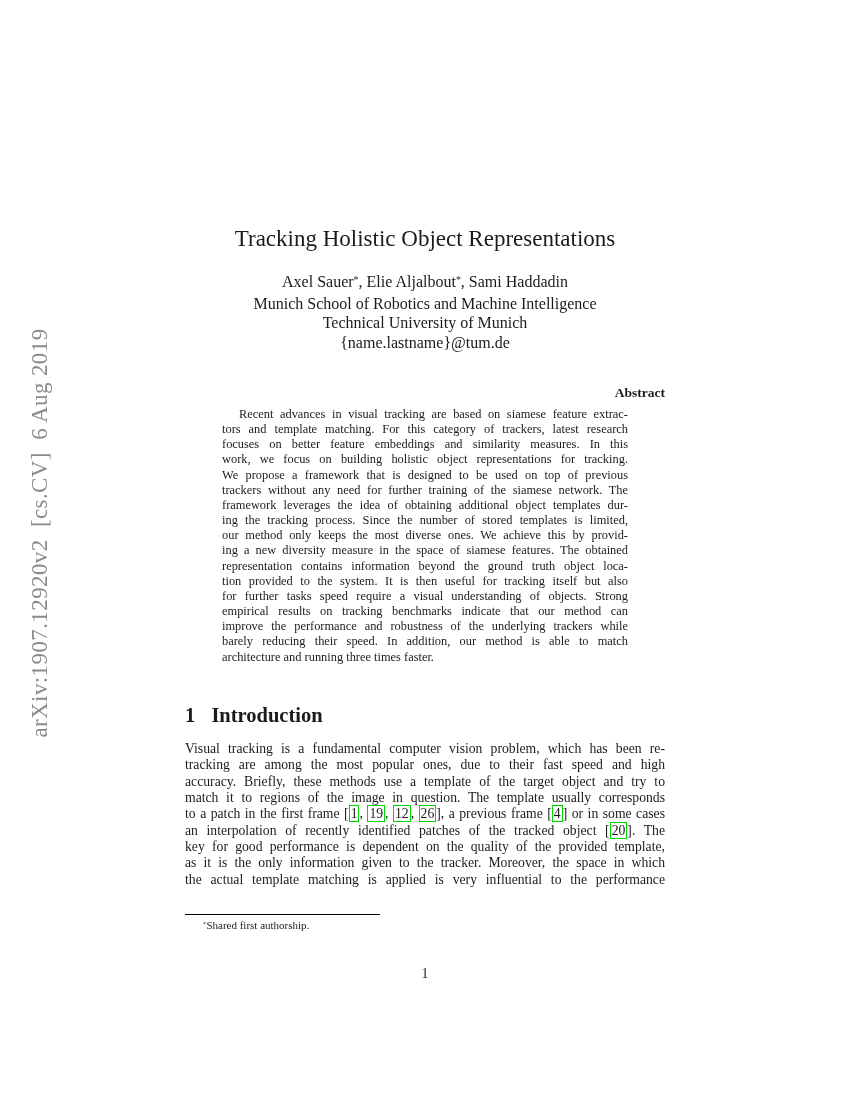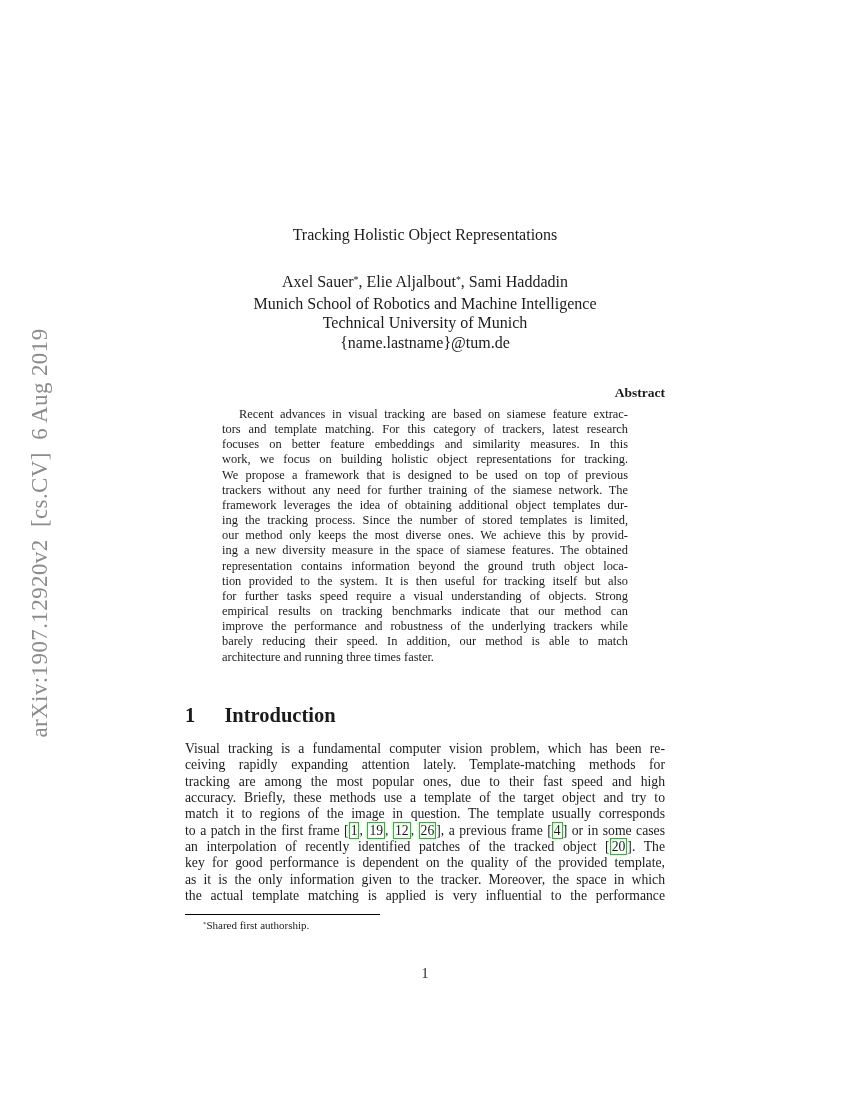--- a/index.html
+++ b/index.html
@@ -35,21 +35,21 @@
     width: 480px;
     height: 1100px;
   }
   .title {
     position: absolute;
     top: 226px;
     left: 0;
     width: 100%;
     margin: 0;
     text-align: center;
-    font-size: 16px;
+    font-size: 23px;
     font-weight: normal;
   }
   .author-block {
     position: absolute;
     top: 272px;
     left: 0;
     width: 100%;
     text-align: center;
     font-size: 16px;
     line-height: 19.7px;
@@ -81,21 +81,21 @@
   .tline.findent { text-indent: 17px; }
   .section-heading {
     position: absolute;
     top: 704px;
     left: 0;
     margin: 0;
     font-size: 20.5px;
     font-weight: bold;
   }
   .sec-num { display: inline-block; }
-  .sec-title { display: inline-block; margin-left: 24px; }
+  .sec-title { display: inline-block; margin-left: 11px; }
   .intro-body {
     position: absolute;
     top: 741px;
     left: 0;
     width: 480px;
     font-size: 13.7px;
     line-height: 16.35px;
   }
   .cite {
     border: 1.2px solid var(--cite-green);
@@ -165,21 +165,20 @@
         <div class="tline endline">architecture and running three times faster.</div>
       </div>
 
     <h2 class="section-heading">
       <span class="sec-num">1</span>
       <span class="sec-title">Introduction</span>
     </h2>
 
     <div class="intro-body">
         <div class="tline">Visual tracking is a fundamental computer vision problem, which has been re-</div>
-        <div class="tline">ceiving rapidly expanding attention lately. Template-matching methods for</div>
         <div class="tline">tracking are among the most popular ones, due to their fast speed and high</div>
         <div class="tline">accuracy. Briefly, these methods use a template of the target object and try to</div>
         <div class="tline">match it to regions of the image in question. The template usually corresponds</div>
         <div class="tline">to a patch in the first frame [<span class="cite">1</span>, <span class="cite">19</span>, <span class="cite">12</span>, <span class="cite">26</span>], a previous frame [<span class="cite">4</span>] or in some cases</div>
         <div class="tline">an interpolation of recently identified patches of the tracked object [<span class="cite">20</span>]. The</div>
         <div class="tline">key for good performance is dependent on the quality of the provided template,</div>
         <div class="tline">as it is the only information given to the tracker. Moreover, the space in which</div>
         <div class="tline">the actual template matching is applied is very influential to the performance</div>
       </div>
 

